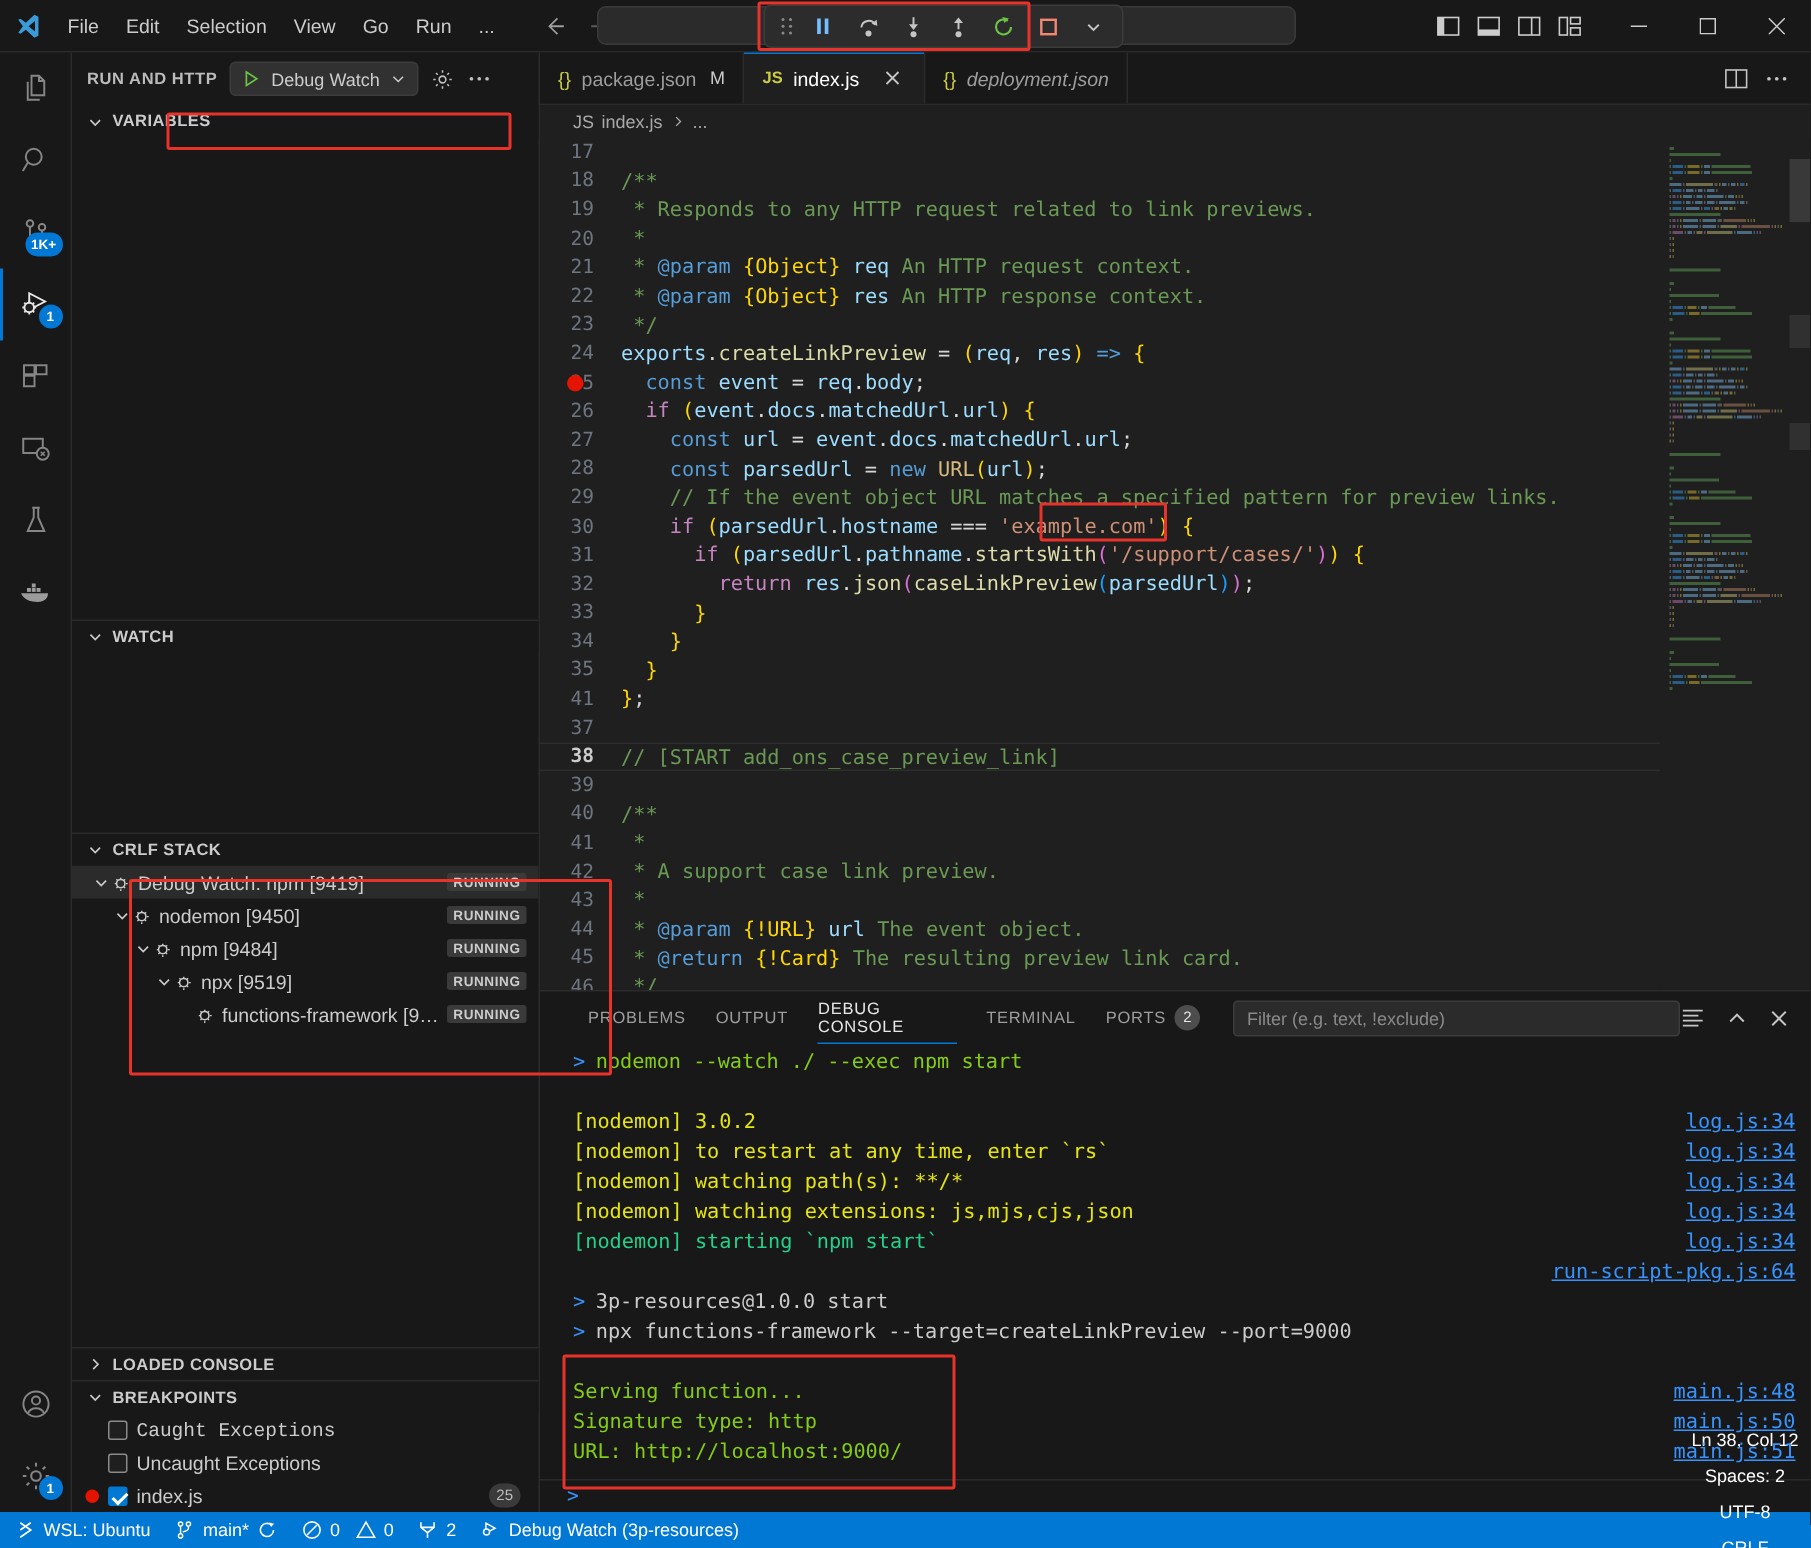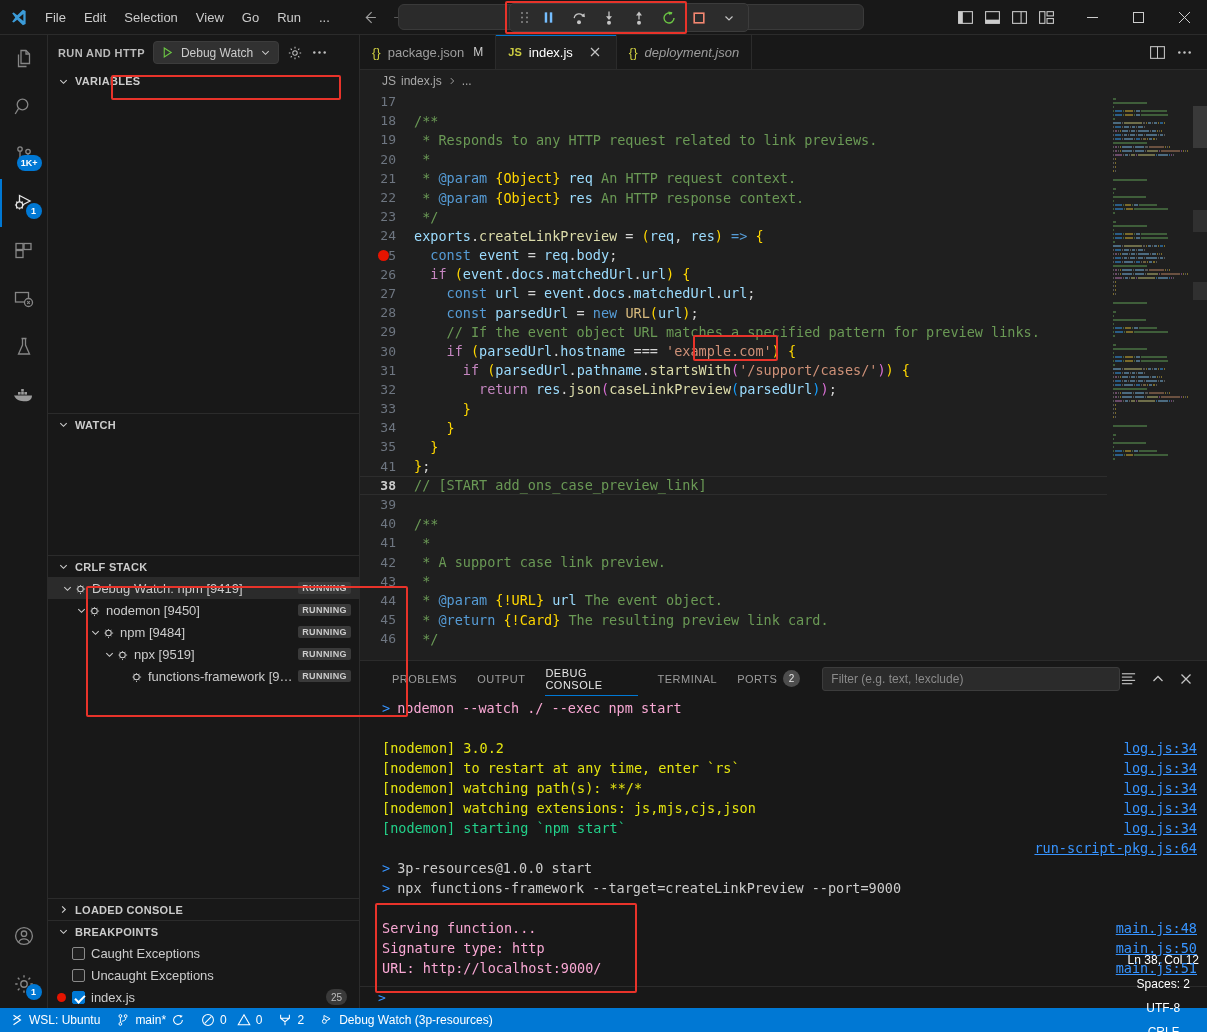--- a/index.html
+++ b/index.html
@@ -147,21 +147,21 @@
   .ports-badge { background: #4d4d4d; color: #e7e7e7; border-radius: 9px; min-width: 17px; height: 17px; font-size: 10px; display: flex; align-items: center; justify-content: center; padding: 0 5px; }
   .panel-filter {
     margin-left: 12px; width: 330px; height: 24px; background: #2b2b2b; border: 1px solid #3c3c3c;
     border-radius: 3px; display: flex; align-items: center; padding-left: 8px; color: #8a8a8a; font-size: 12px;
   }
   .panel-actions { margin-left: auto; display: flex; align-items: center; gap: 14px; padding-right: 14px; color: #c5c5c5; }
 
   .console { flex: 1 1 auto; position: relative; overflow: hidden; font-family: "DejaVu Sans Mono", monospace; font-size: 13.5px; padding-top: 2px; }
   .cline { height: 20px; display: flex; align-items: center; padding-left: 22px; white-space: pre; position: relative; }
   .cline .src { position: absolute; right: 10px; color: #3794ff; text-decoration: underline; font-size: 13.5px; }
-  .c-blue { color: #f9a8d4; }
+  .c-blue { color: #84cc16; }
   .c-yellow { color: #e5e510; }
   .c-green { color: #23d18b; }
   .c-white { color: #cccccc; }
   .c-arrow { color: #3794ff; margin-right: 7px; }
   .console-input { display: flex; align-items: center; padding-left: 18px; height: 22px; border-top: 1px solid #2b2b2b; color: #cccccc; }
 
   
   .statusbar {
     height: 24px; flex: 0 0 24px; background: #0078d4; color: #ffffff;
     display: flex; align-items: center; font-size: 12px;
@@ -574,21 +574,21 @@
 
       <div class="pane-header">
         <span class="twisty">
           <svg width="11" height="11" viewBox="0 0 12 12">
               <path fill="none" stroke="#cccccc" stroke-width="1.2" d="M2.5 4.5 6 8l3.5-3.5"></path>
             </svg>
         </span>
         <span>BREAKPOINTS</span>
       </div>
       <div class="pane-body">
-        <div class="bp-row" style="padding-left:24px;">
+        <div class="bp-row" style="padding-left:24px;font-family:Liberation Mono, monospace;">
           <span class="cbx"></span>
           <span>Caught Exceptions</span>
         </div>
         <div class="bp-row" style="padding-left:24px;">
           <span class="cbx"></span>
           <span>Uncaught Exceptions</span>
         </div>
         <div class="bp-row">
           <span class="bp-dot"></span>
           <span class="cbx checked"></span>
@@ -664,20 +664,21 @@
             <div class="code-line"><div class="ln">27</div><div class="code-txt"><span class="t-plain">    </span><span class="t-kw">const</span><span class="t-plain"> </span><span class="t-var">url</span><span class="t-plain"> = </span><span class="t-var">event</span><span class="t-plain">.</span><span class="t-var">docs</span><span class="t-plain">.</span><span class="t-var">matchedUrl</span><span class="t-plain">.</span><span class="t-var">url</span><span class="t-plain">;</span></div></div>
             <div class="code-line"><div class="ln">28</div><div class="code-txt"><span class="t-plain">    </span><span class="t-kw">const</span><span class="t-plain"> </span><span class="t-var">parsedUrl</span><span class="t-plain"> = </span><span class="t-kw">new</span><span class="t-plain"> </span><span class="t-type">URL</span><span class="t-pl">(</span><span class="t-var">url</span><span class="t-pl">)</span><span class="t-plain">;</span></div></div>
             <div class="code-line"><div class="ln">29</div><div class="code-txt"><span class="t-cmt">    // If the event object URL matches a specified pattern for preview links.</span></div></div>
             <div class="code-line"><div class="ln">30</div><div class="code-txt"><span class="t-plain">    </span><span class="t-kw2">if</span><span class="t-plain"> </span><span class="t-pl">(</span><span class="t-var">parsedUrl</span><span class="t-plain">.</span><span class="t-var">hostname</span><span class="t-plain"> === </span><span class="t-str">'example.com'</span><span class="t-pl">)</span><span class="t-plain"> </span><span class="t-pl">{</span></div></div>
             <div class="code-line"><div class="ln">31</div><div class="code-txt"><span class="t-plain">      </span><span class="t-kw2">if</span><span class="t-plain"> </span><span class="t-pl">(</span><span class="t-var">parsedUrl</span><span class="t-plain">.</span><span class="t-var">pathname</span><span class="t-plain">.</span><span class="t-fn">startsWith</span><span class="t-pl2">(</span><span class="t-str">'/support/cases/'</span><span class="t-pl2">)</span><span class="t-pl">)</span><span class="t-plain"> </span><span class="t-pl">{</span></div></div>
             <div class="code-line"><div class="ln">32</div><div class="code-txt"><span class="t-plain">        </span><span class="t-kw2">return</span><span class="t-plain"> </span><span class="t-var">res</span><span class="t-plain">.</span><span class="t-fn">json</span><span class="t-pl2">(</span><span class="t-fn">caseLinkPreview</span><span class="t-pl3">(</span><span class="t-var">parsedUrl</span><span class="t-pl3">)</span><span class="t-pl2">)</span><span class="t-plain">;</span></div></div>
             <div class="code-line"><div class="ln">33</div><div class="code-txt"><span class="t-plain">      </span><span class="t-pl">}</span></div></div>
             <div class="code-line"><div class="ln">34</div><div class="code-txt"><span class="t-plain">    </span><span class="t-pl">}</span></div></div>
             <div class="code-line"><div class="ln">35</div><div class="code-txt"><span class="t-plain">  </span><span class="t-pl">}</span></div></div>
             <div class="code-line"><div class="ln">41</div><div class="code-txt"><span class="t-pl">}</span><span class="t-plain">;</span></div></div>
+            <div class="code-line"><div class="ln">37</div><div class="code-txt"></div></div>
             <div class="code-line highlighted"><div class="ln cur">38</div><div class="code-txt"><span class="t-cmt">// [START add_ons_case_preview_link]</span></div></div>
             <div class="code-line"><div class="ln">39</div><div class="code-txt"></div></div>
             <div class="code-line"><div class="ln">40</div><div class="code-txt"><span class="t-cmt">/**</span></div></div>
             <div class="code-line"><div class="ln">41</div><div class="code-txt"><span class="t-cmt"> *</span></div></div>
             <div class="code-line"><div class="ln">42</div><div class="code-txt"><span class="t-cmt"> * A support case link preview.</span></div></div>
             <div class="code-line"><div class="ln">43</div><div class="code-txt"><span class="t-cmt"> *</span></div></div>
             <div class="code-line"><div class="ln">44</div><div class="code-txt"><span class="t-cmt"> * </span><span class="t-tag">@param</span><span class="t-cmt"> </span><span class="t-pl">{!URL}</span><span class="t-cmt"> </span><span class="t-var">url</span><span class="t-cmt"> The event object.</span></div></div>
             <div class="code-line"><div class="ln">45</div><div class="code-txt"><span class="t-cmt"> * </span><span class="t-tag">@return</span><span class="t-cmt"> </span><span class="t-pl">{!Card}</span><span class="t-cmt"> The resulting preview link card.</span></div></div>
             <div class="code-line"><div class="ln">46</div><div class="code-txt"><span class="t-cmt"> */</span></div></div>
           </div>

